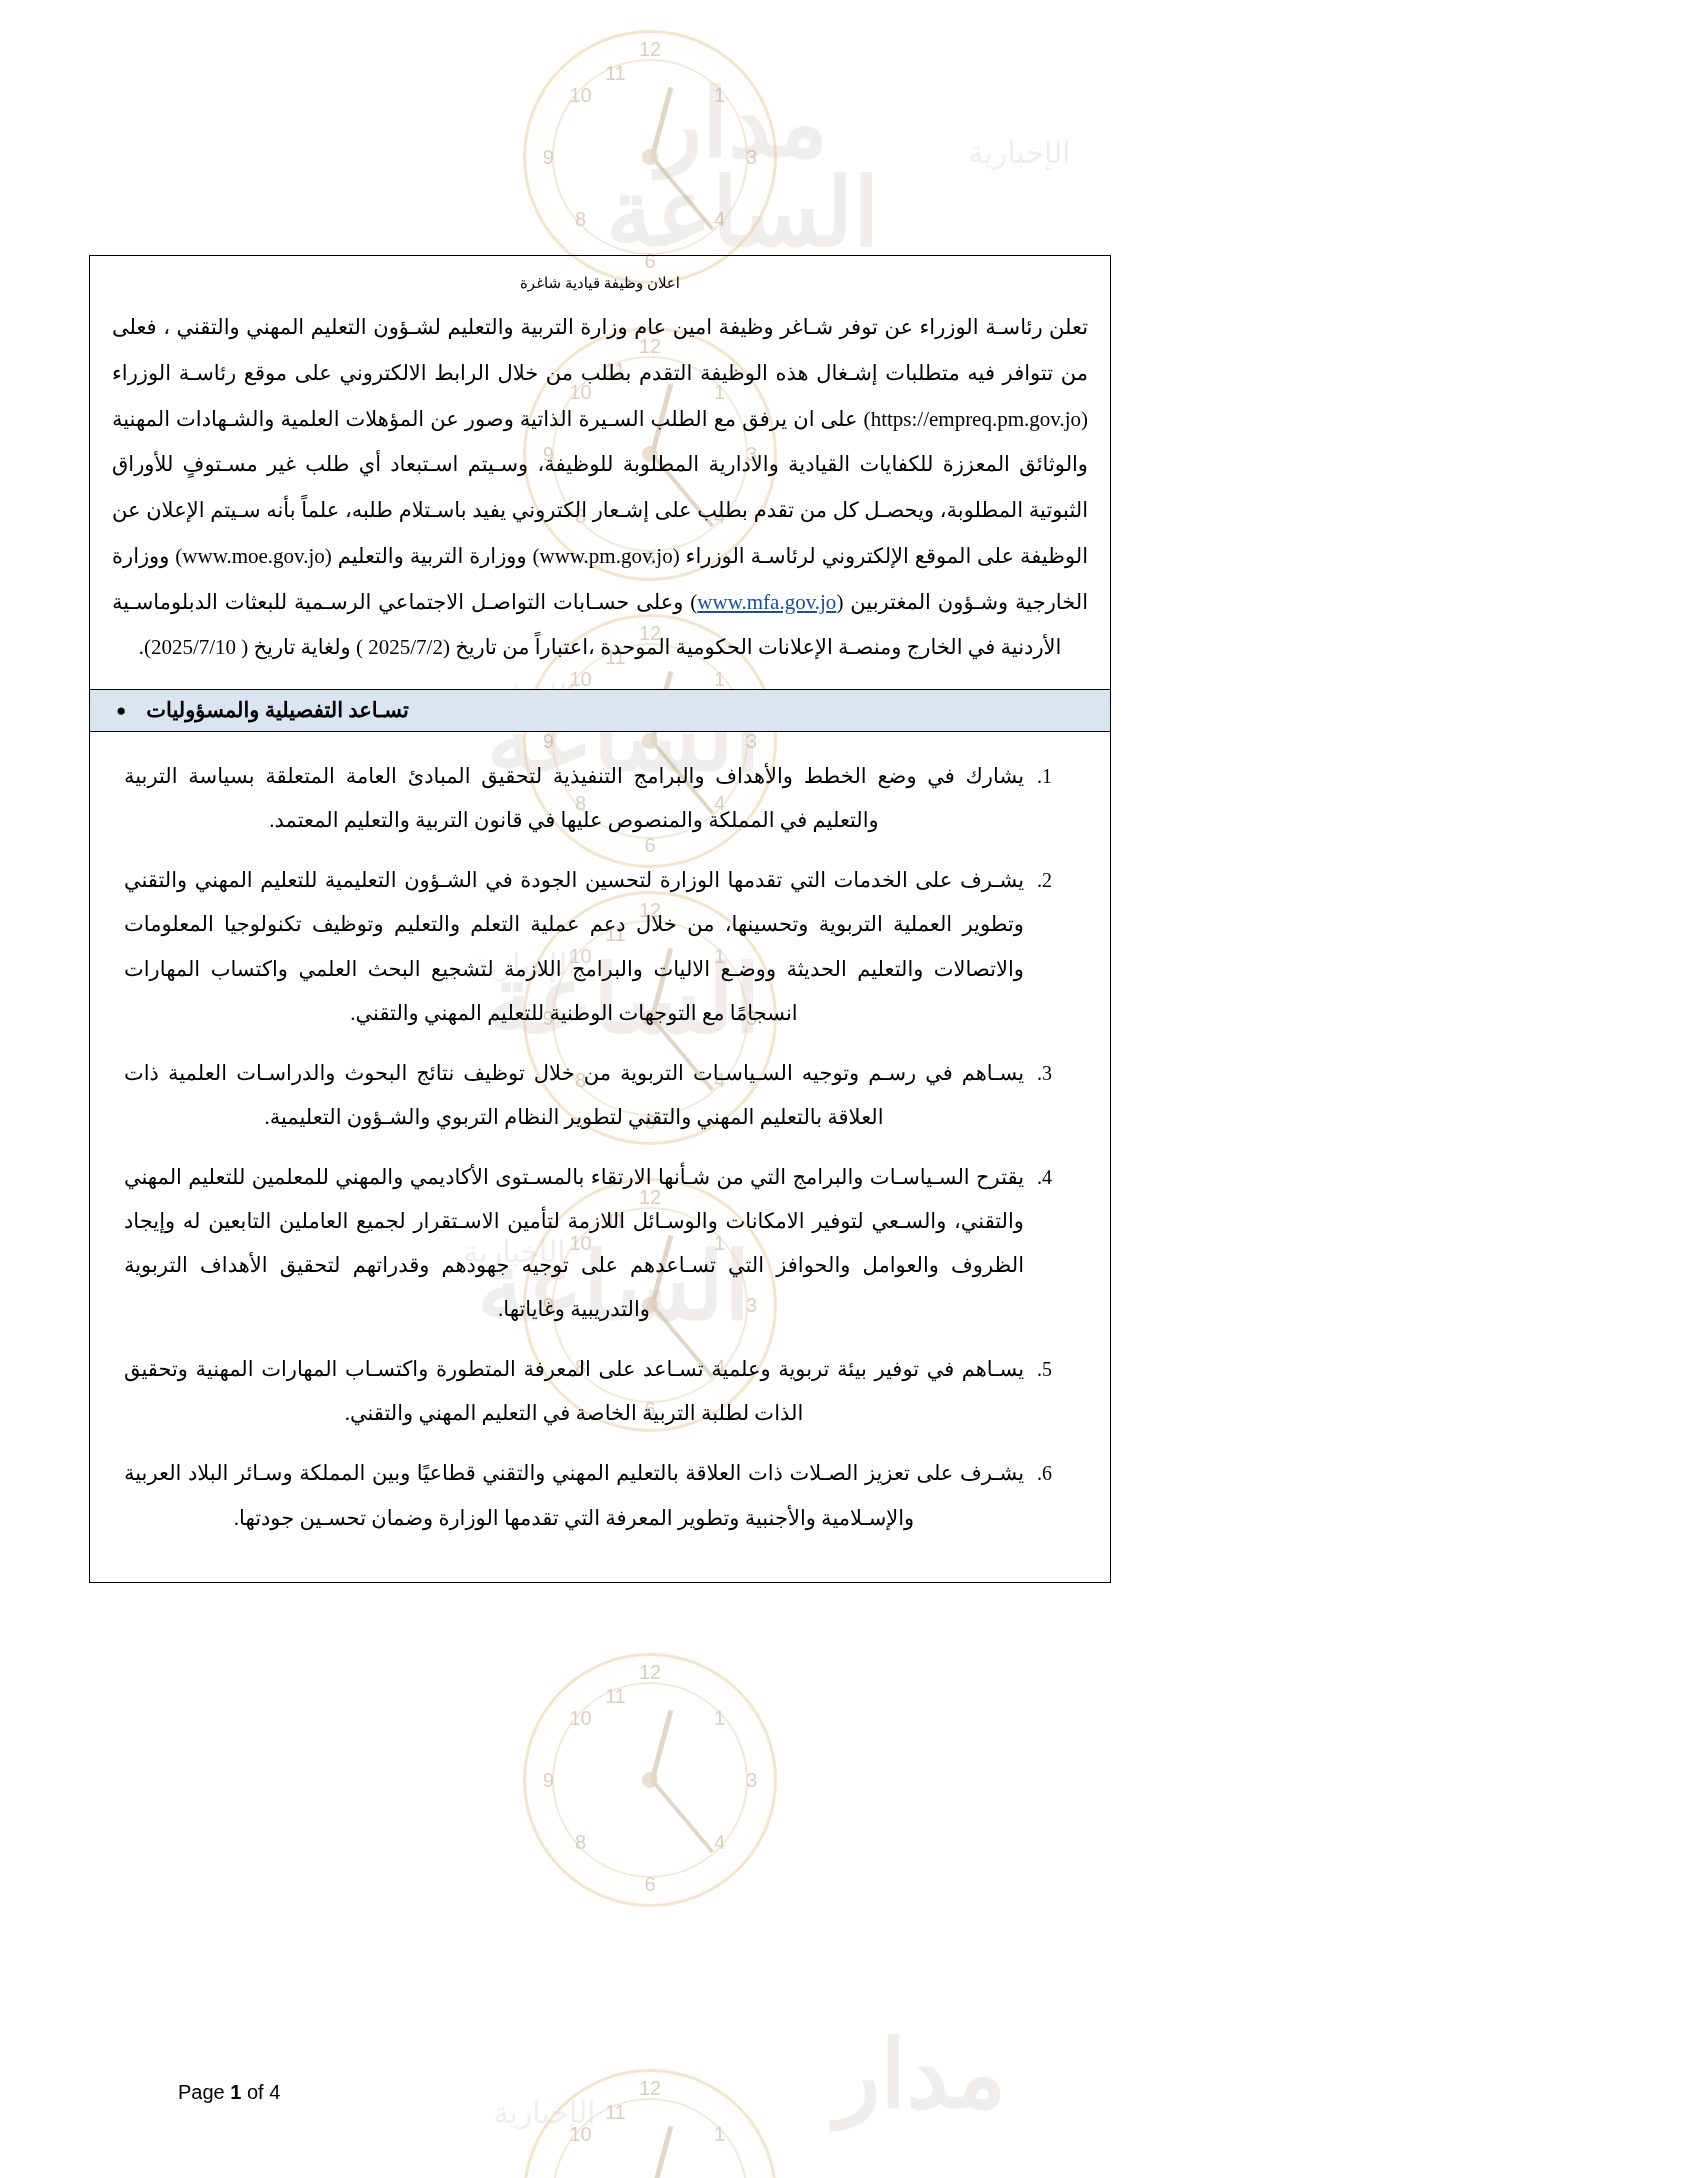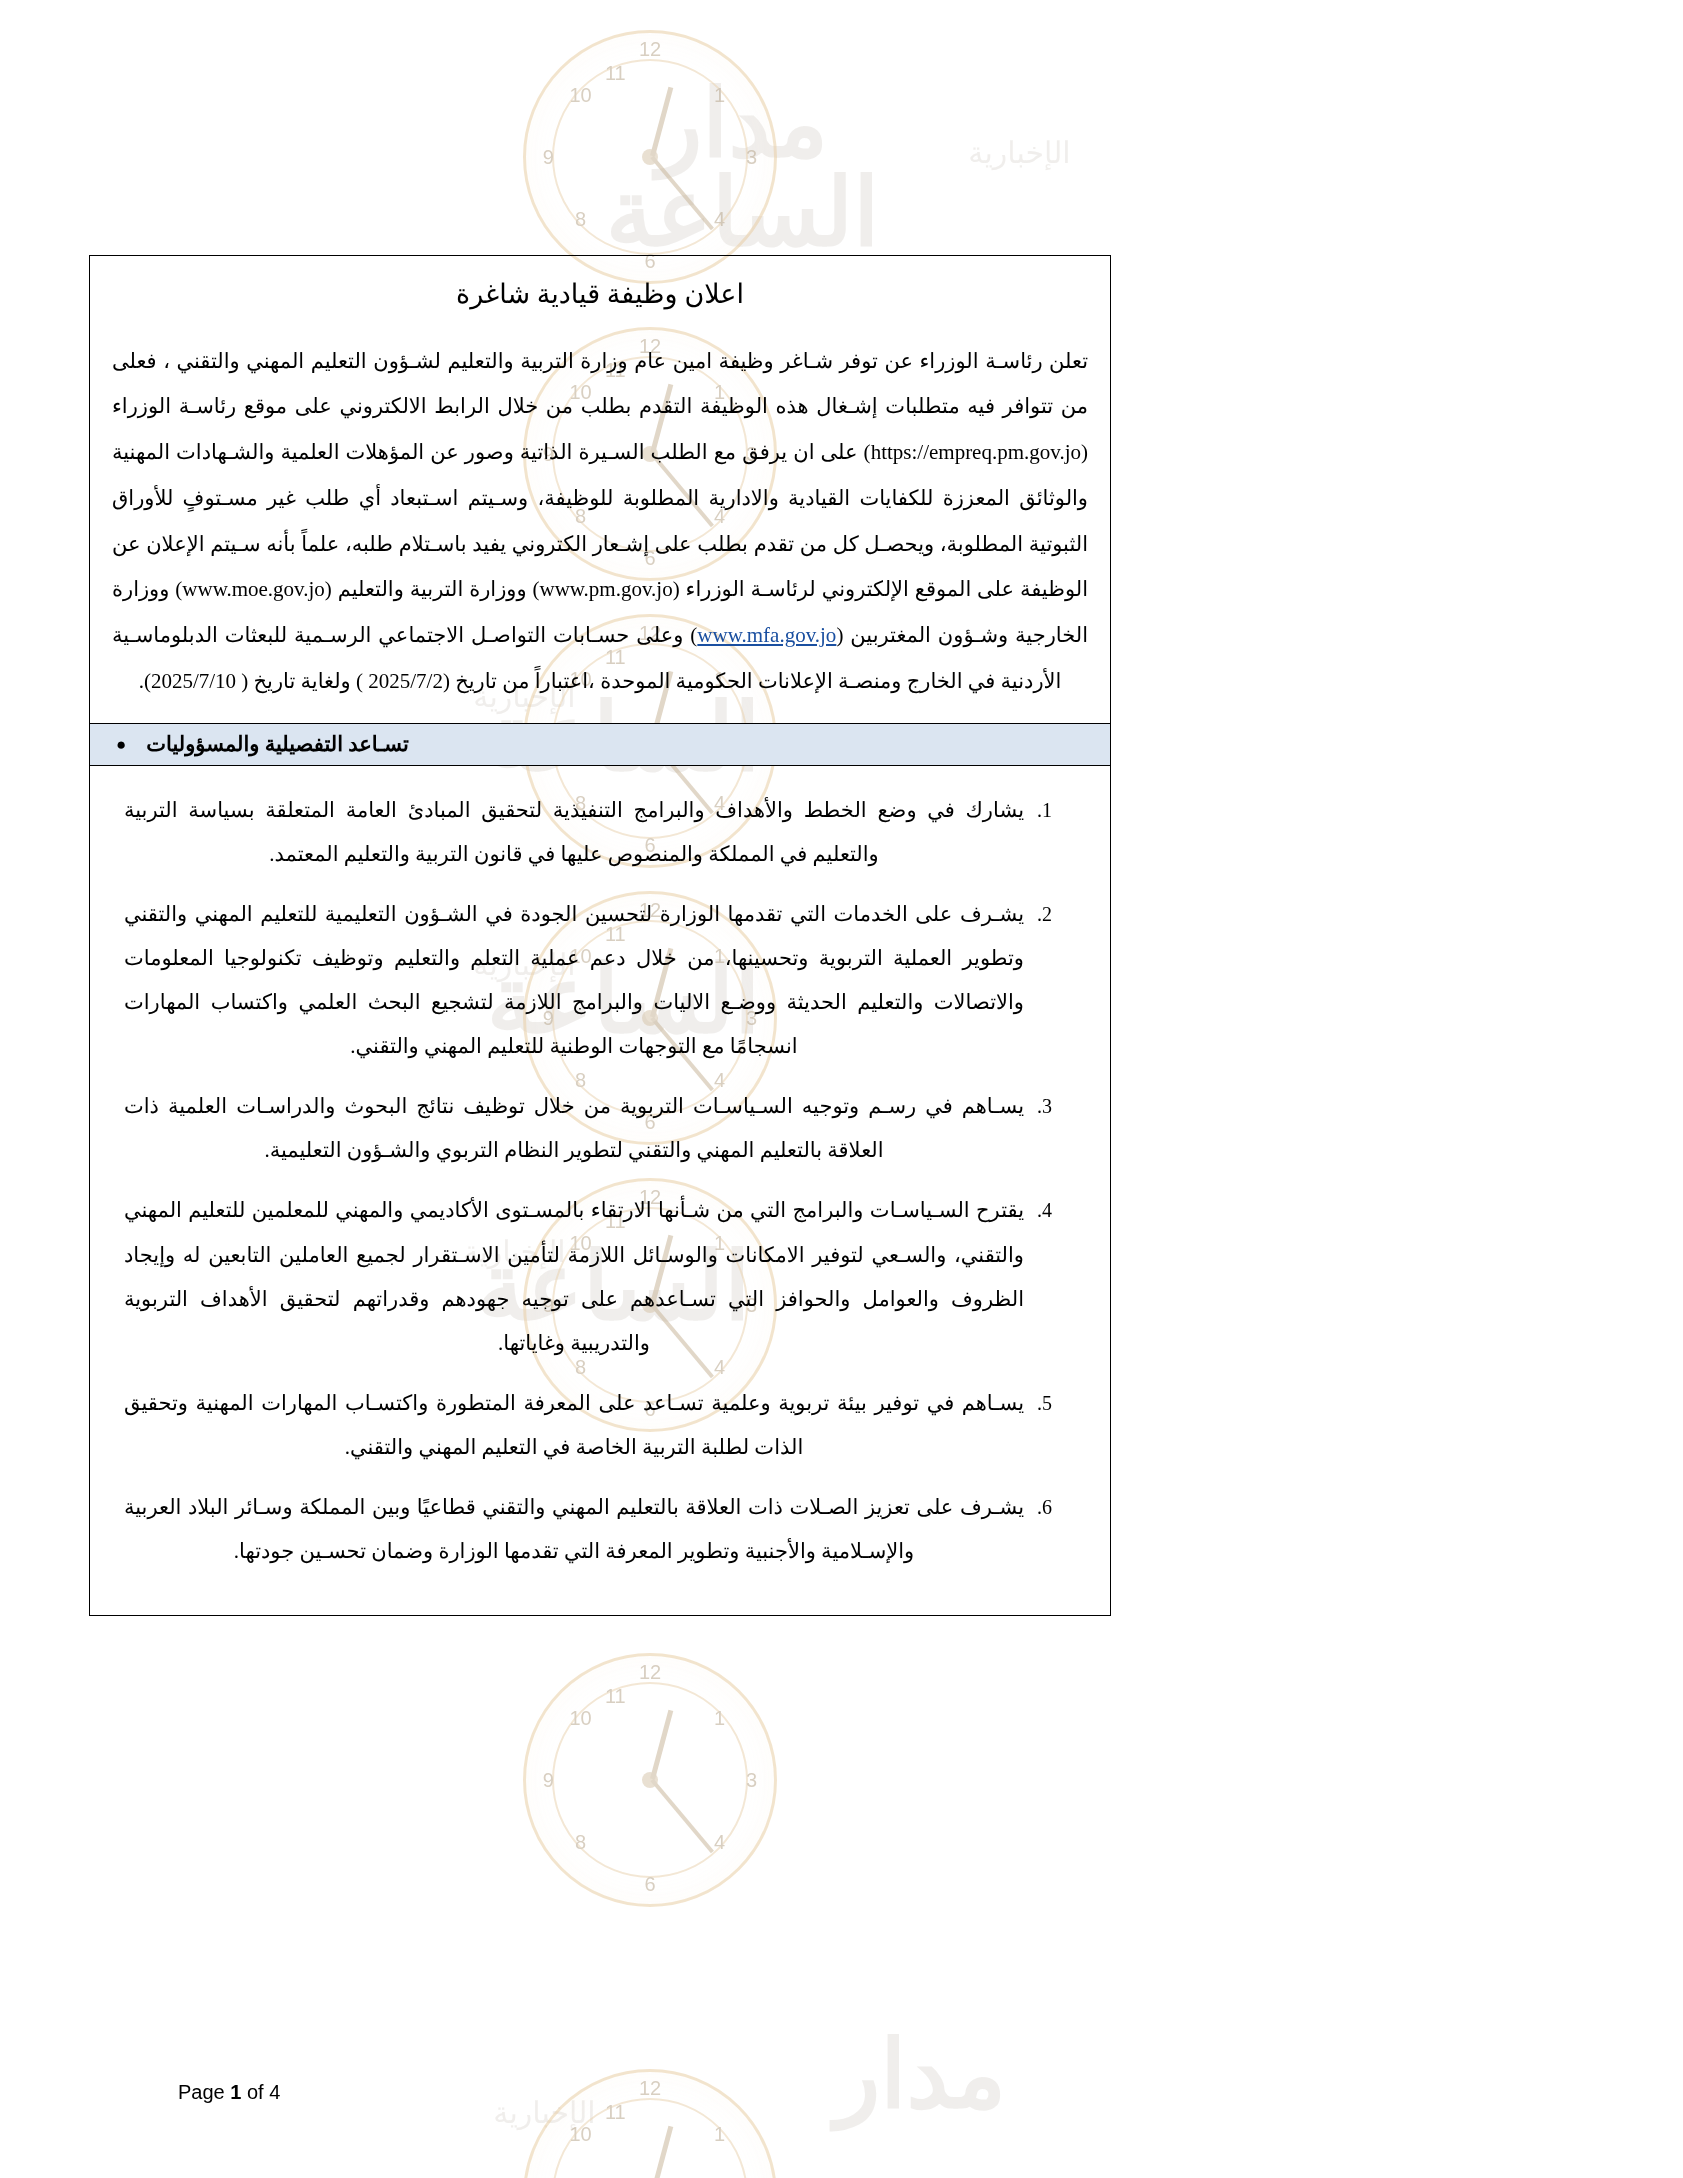--- a/index.html
+++ b/index.html
@@ -93,23 +93,23 @@
     background: transparent;
     box-sizing: border-box;
   }
 
   .cell-intro {
     padding: 14px 22px 18px 22px;
     box-sizing: border-box;
   }
   .intro-title {
     text-align: center;
-    font-size: 27px;
+    font-size: 15px;
     line-height: 1.8;
-    margin-bottom: 20px;
+    margin-bottom: 8px;
   }
   .intro-body {
     text-align: justify;
     text-align-last: center;
     font-size: 21px;
     line-height: 2.18;
   }
   .intro-body .ltr {
     direction: ltr;
     unicode-bidi: embed;

